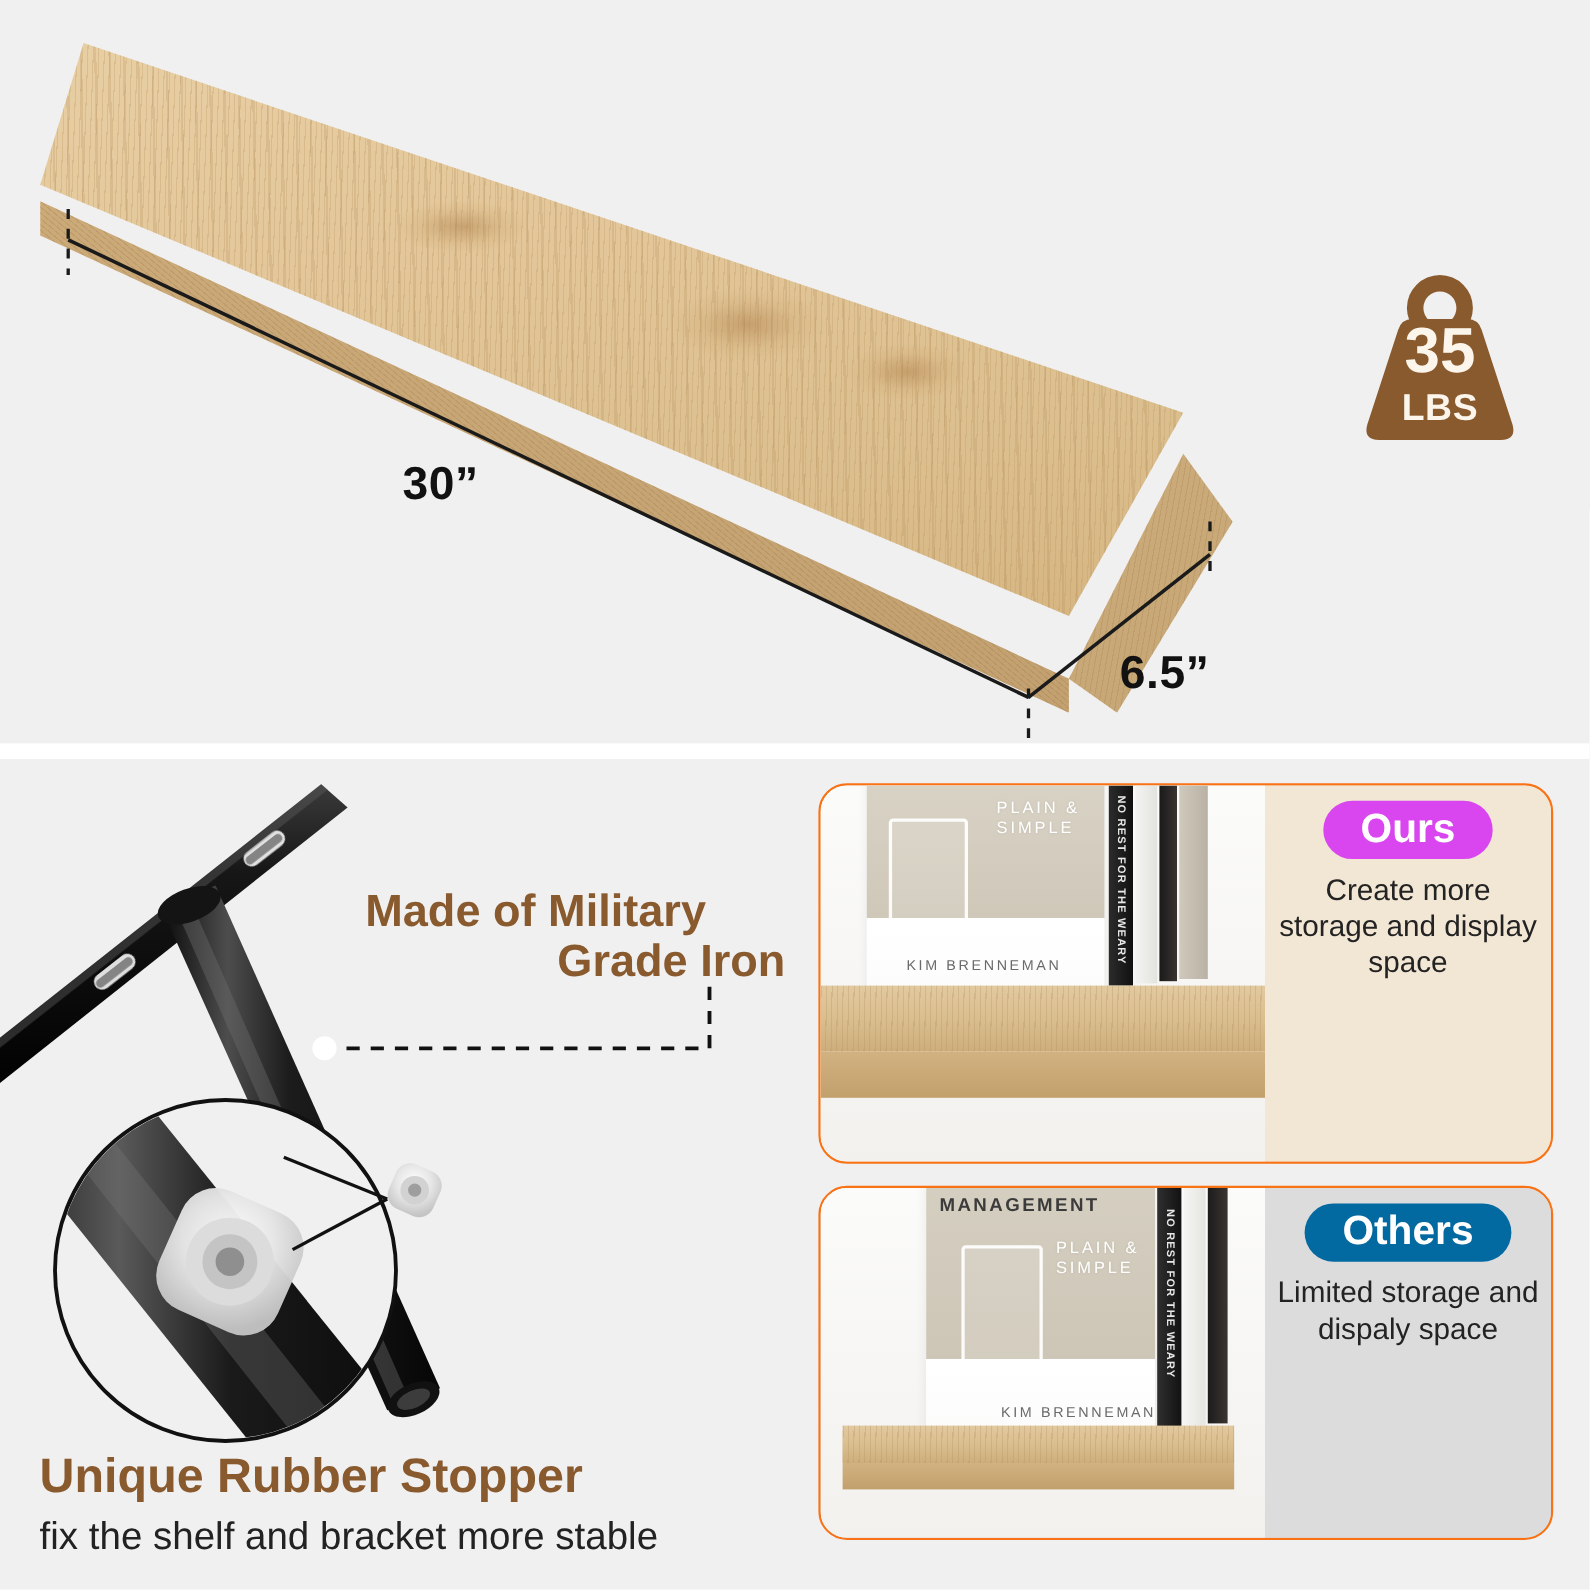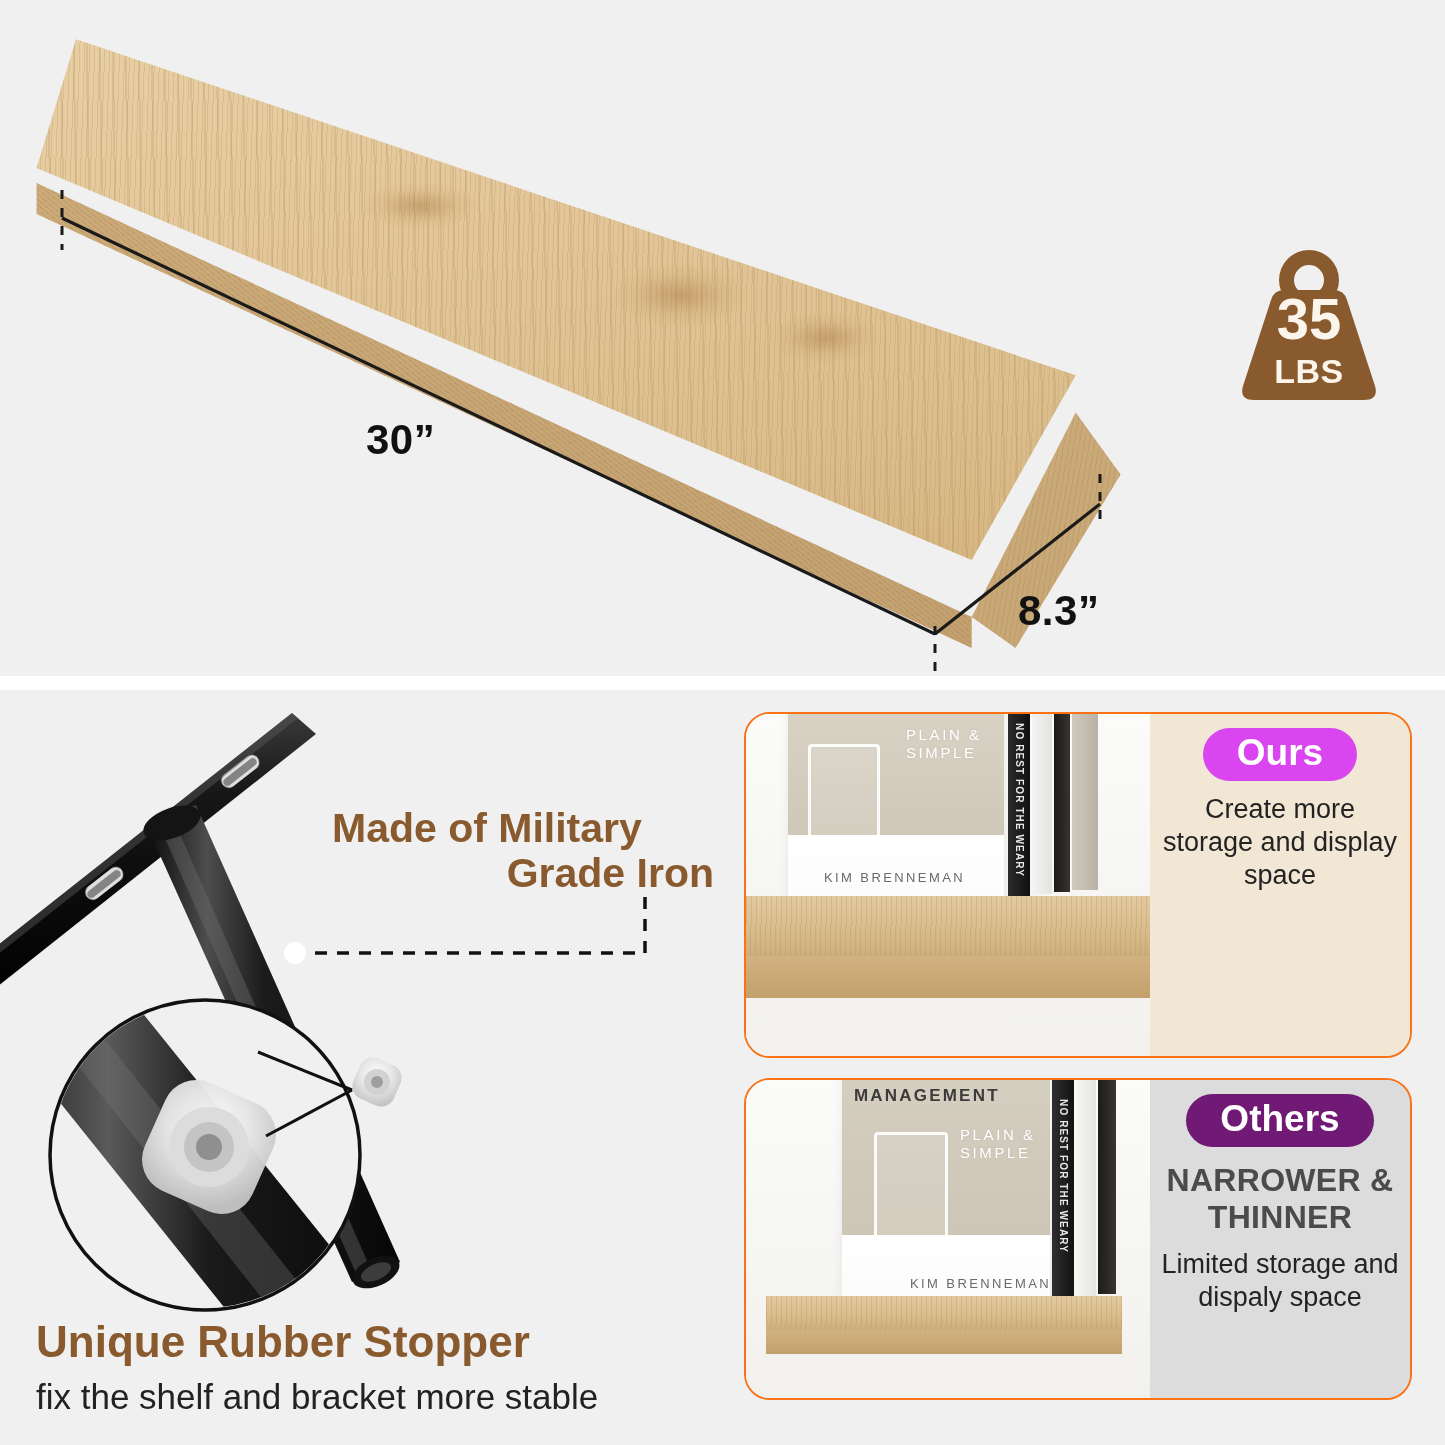--- a/index.html
+++ b/index.html
@@ -143,21 +143,21 @@
     padding:14px 10px 10px 10px;
   }
   #card-ours   .cmp-side { background:#f2e6d4; }
   #card-others .cmp-side { background:#dcdcdc; }
 
   .cmp-pill {
     border-radius:999px; color:#fff; font-weight:bold; font-size:37px;
     padding:5px 34px 8px 34px; line-height:1.08; white-space:nowrap;
   }
   #pill-ours   { background:#d946ef; }
-  #pill-others { background:#701a75; }
+  #pill-others { background:#0369a1; }
 
   .cmp-head {
     margin-top:15px; font-weight:bold; font-size:32px;
     line-height:1.16; text-align:center; letter-spacing:0.3px; white-space:nowrap;
   }
   #head-ours   { color:#8a5a2f; }
   #head-others { color:#4b4b4b; }
 
   .cmp-body {
     margin-top:12px; font-size:27px; line-height:1.22;
@@ -226,21 +226,21 @@
       <line x1="62" y1="206" x2="935" y2="622" stroke="#1a1a1a" stroke-width="3.2"></line>
 
       <line x1="1100" y1="462" x2="1100" y2="512" stroke="#1a1a1a" stroke-width="3" stroke-dasharray="9 9"></line>
 
       <line x1="1100" y1="492" x2="935" y2="622" stroke="#1a1a1a" stroke-width="3.2"></line>
 
       <line x1="935" y1="614" x2="935" y2="662" stroke="#1a1a1a" stroke-width="3" stroke-dasharray="9 9"></line>
     </svg>
 
     <div class="dim-label" id="dim-width-label">30”</div>
-    <div class="dim-label" id="dim-depth-label">8.3”</div>
+    <div class="dim-label" id="dim-depth-label">6.5”</div>
   </div>
 
   <div id="weight-badge">
     <svg viewBox="0 0 150 158" style="position:absolute;left:0;top:0;width:150px;height:158px;">
       <path d="M75 4 a30 30 0 0 1 0 60 a30 30 0 0 1 0 -60 z
                M75 19 a15 15 0 0 0 0 30 a15 15 0 0 0 0 -30 z" fill="#8a5a2f" fill-rule="evenodd"></path>
       <path d="M50 44 h50 q10 0 13 10 l28 86 q4 14 -11 14 h-110 q-15 0 -11 -14 l28 -86 q3 -10 13 -10 z" fill="#8a5a2f"></path>
     </svg>
     <div class="wb-text">
       <span class="wb-num">35</span>
@@ -403,19 +403,15 @@
     </div>
     <div class="bk-spine" style="left:330px; top:-26px; width:20px; height:242px; background:linear-gradient(90deg,#f5f5f3,#e4e4e0);"></div>
     <div class="bk-spine" style="left:352px; top:-26px; width:18px; height:240px; background:linear-gradient(90deg,#1c1c1c,#3b3431);"></div>
 
     <div class="shelf-board" style="left:20px; top:216px; width:356px; height:34px;"></div>
     <div class="shelf-board-edge" style="left:20px; top:250px; width:356px; height:24px;"></div>
   </div>
 
   <div class="cmp-side">
     <div class="cmp-pill" id="pill-others">Others</div>
-    <div class="cmp-head" id="head-others">
-      <span>NARROWER &amp;</span><br>
-      <span>THINNER</span>
-    </div>
     <div class="cmp-body">Limited storage and dispaly space</div>
   </div>
 </div>
 
 </body></html>

